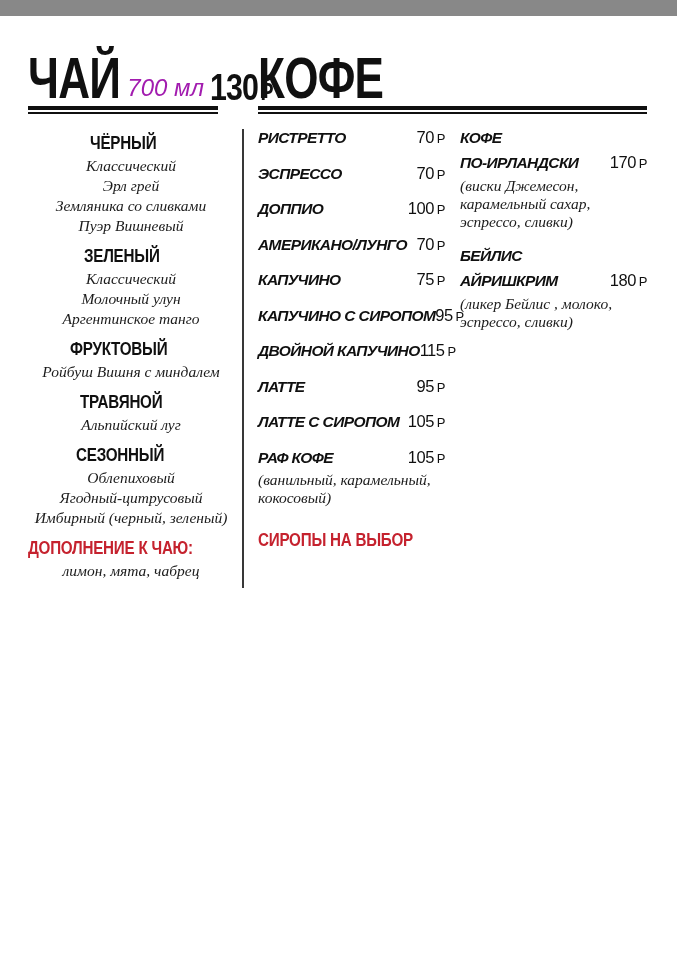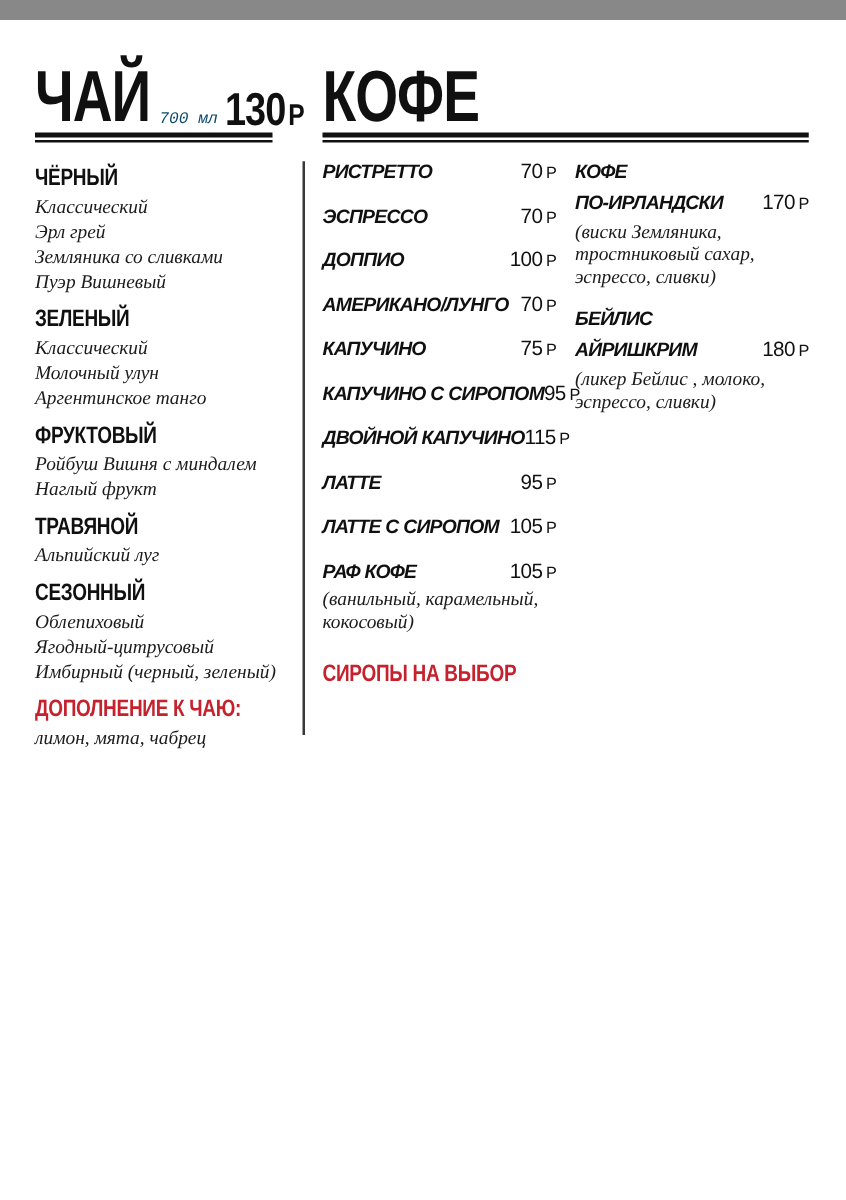--- a/index.html
+++ b/index.html
@@ -12,35 +12,35 @@
   
   .hdr { position:absolute; top:30px; height:58px; display:flex; align-items:flex-end; }
   .hdr-tea { left:28px; }
   .hdr-coffee { left:258px; }
   .big {
     display:inline-block; font-size:58px; font-weight:700; line-height:0.92;
     letter-spacing:-1px; transform:scaleX(0.76); transform-origin:0 100%;
     margin-right:-22px; white-space:nowrap;
   }
   .vol {
-    font-family:Liberation Mono, monospace; font-style:italic;
-    font-size:13px; color:#0c4a6e; margin:0 6px 2px 0; white-space:nowrap;
+    font-family:Liberation Sans, sans-serif; font-style:italic;
+    font-size:24px; color:#a21caf; margin:0 6px 2px 0; white-space:nowrap;
   }
   .hprice { font-weight:700; font-size:37px; line-height:0.9; letter-spacing:-1px;
     display:inline-block; transform:scaleX(0.82); transform-origin:0 100%; white-space:nowrap; }
   .hcur { font-size:24px; margin-left:3px; }
   .rule { position:absolute; height:9px; }
   .rule .thick { height:4px; background:#101010; }
   .rule .thin { height:2px; background:#101010; margin-top:2px; }
   .rule-tea { left:28px; top:90px; width:190px; }
   .rule-coffee { left:258px; top:90px; width:389px; }
   .vdivider { position:absolute; left:242px; top:113px; width:2px; height:459px; background:#383838; }
   
   .tea-col { position:absolute; left:28px; top:106px; width:206px; }
-  .tgroup { margin-top:9px; }
+  .tgroup { margin-top:9px;text-align:center; }
   .gh {
     display:inline-block; font-size:19px; font-weight:700; line-height:24px;
     letter-spacing:-0.3px; transform:scaleX(0.8); transform-origin:0 50%; white-space:nowrap;
   }
   .serif-it {
     font-family:"Liberation Serif", serif; font-style:italic;
     font-size:15.5px; line-height:18px; color:#1b1b1b;
   }
   .tgroup .serif-it { margin-top:2px; }
   .red { color:#c5222e; }
@@ -96,21 +96,20 @@
     </div>
     <div class="tgroup">
       <span class="gh">ЗЕЛЕНЫЙ</span>
       <div class="serif-it">Классический</div>
       <div class="serif-it">Молочный улун</div>
       <div class="serif-it">Аргентинское танго</div>
     </div>
     <div class="tgroup">
       <span class="gh">ФРУКТОВЫЙ</span>
       <div class="serif-it">Ройбуш Вишня с  миндалем</div>
-      <div class="serif-it">Наглый фрукт</div>
     </div>
     <div class="tgroup">
       <span class="gh">ТРАВЯНОЙ</span>
       <div class="serif-it">Альпийский луг</div>
     </div>
     <div class="tgroup">
       <span class="gh">СЕЗОННЫЙ</span>
       <div class="serif-it">Облепиховый</div>
       <div class="serif-it">Ягодный-цитрусовый</div>
       <div class="serif-it">Имбирный (черный, зеленый)</div>
@@ -165,21 +164,21 @@
     <div class="serif-it cnote">(ванильный, карамельный, кокосовый)</div>
   </div>
 
   <div class="spec-col">
     <div class="spec">
       <div class="cname l1">КОФЕ</div>
       <div class="crow">
         <span class="cname">ПО-ИРЛАНДСКИ</span>
         <span class="cprice"><span>170</span><span class="pcur">Р</span></span>
       </div>
-      <div class="serif-it">(виски Земляника, тростниковый сахар, эспрессо, сливки)</div>
+      <div class="serif-it">(виски Джемесон, карамельный сахар, эспрессо, сливки)</div>
     </div>
     <div class="spec">
       <div class="cname l1">БЕЙЛИС</div>
       <div class="crow">
         <span class="cname">АЙРИШКРИМ</span>
         <span class="cprice"><span>180</span><span class="pcur">Р</span></span>
       </div>
       <div class="serif-it">(ликер Бейлис , молоко, эспрессо, сливки)</div>
     </div>
   </div>

